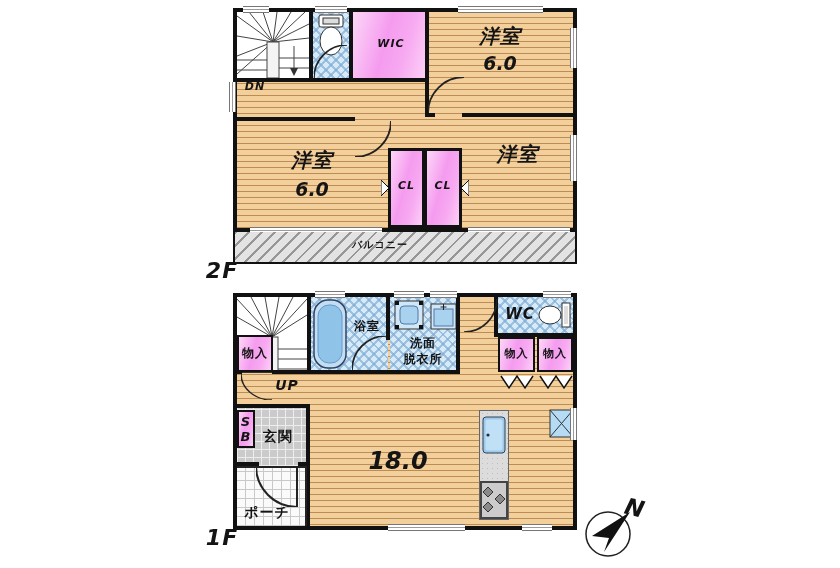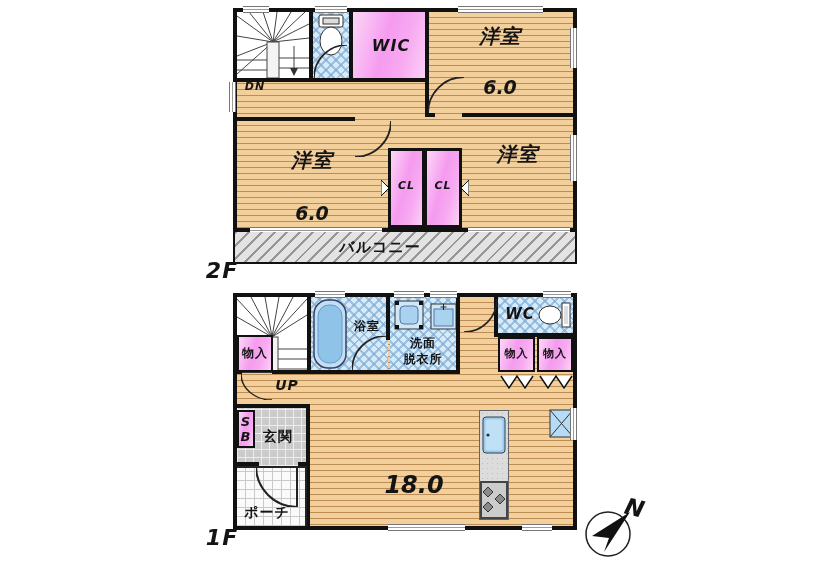--- a/index.html
+++ b/index.html
@@ -36,21 +36,21 @@
   
   .arc{position:absolute;overflow:visible;}
   .arc svg,.icon svg{display:block;width:100%;height:100%;}
   .arc-tl{}
   .arc-tr{transform:scaleX(-1);}
   .arc-br{transform:scale(-1,-1);}
   .icon{position:absolute;}
   
   .lbl{position:absolute;color:#141414;font-weight:bold;font-style:italic;text-align:center;
        white-space:nowrap;line-height:1;letter-spacing:1px;}
-  .num{letter-spacing:0;margin-top:24px;}
+  .num{letter-spacing:0;}
 </style>
 </head>
 <body>
 
 <div class="canvas">
 
   <div class="wood" style="left:237px;top:12px;width:336px;height:216px;"></div>
 
   <div class="stairs" style="left:237px;top:12px;width:72px;height:66px;">
     <svg viewBox="0 0 72 66">
@@ -131,29 +131,29 @@
   <div class="win-h" style="left:458px;top:6px;width:85px;height:7px;"></div>
   <div class="win-v" style="left:570px;top:28px;width:7px;height:40px;"></div>
   <div class="win-v" style="left:570px;top:135px;width:7px;height:46px;"></div>
   <div class="win-v" style="left:229px;top:82px;width:7px;height:30px;"></div>
   <div class="win-h" style="left:250px;top:227px;width:132px;height:8px;"></div>
   <div class="win-h" style="left:468px;top:227px;width:102px;height:8px;"></div>
 
   <div class="hatch" style="left:233px;top:232px;width:344px;height:32px;"></div>
 
   <div class="lbl" style="left:240px;top:81px;width:30px;font-size:11px;">DN</div>
-  <div class="lbl" style="left:353px;top:38px;width:76px;font-size:16px;">WIC</div>
+  <div class="lbl" style="left:353px;top:38px;width:76px;font-size:11px;">WIC</div>
   <div class="lbl" style="left:445px;top:26px;width:110px;font-size:20px;">洋室</div>
   <div class="lbl num" style="left:445px;top:54px;width:110px;font-size:19px;">6.0</div>
   <div class="lbl" style="left:257px;top:150px;width:110px;font-size:20px;">洋室</div>
   <div class="lbl num" style="left:257px;top:180px;width:110px;font-size:19px;">6.0</div>
   <div class="lbl" style="left:462px;top:144px;width:111px;font-size:20px;">洋室</div>
   <div class="lbl" style="left:388px;top:180px;width:37px;font-size:11px;">CL</div>
   <div class="lbl" style="left:424px;top:180px;width:38px;font-size:11px;">CL</div>
-  <div class="lbl" style="left:233px;top:240px;width:294px;font-size:15px;font-style:normal;">バルコニー</div>
+  <div class="lbl" style="left:233px;top:240px;width:294px;font-size:10px;font-style:normal;">バルコニー</div>
   <div class="lbl" style="left:200px;top:260px;width:44px;font-size:22px;">2F</div>
 
   <div class="wood" style="left:237px;top:297px;width:336px;height:229px;"></div>
 
   <div class="stairs" style="left:237px;top:297px;width:70px;height:75px;">
     <svg viewBox="0 0 70 75">
       <g stroke="#444" stroke-width="1" fill="none">
         <line x1="35" y1="40" x2="0" y2="58"></line>
           <line x1="35" y1="40" x2="0" y2="40"></line>
         <line x1="35" y1="40" x2="0" y2="20"></line>
@@ -300,21 +300,21 @@
   <div class="lbl" style="left:340px;top:320px;width:54px;font-size:12px;font-style:normal;">浴室</div>
   <div class="lbl" style="left:390px;top:337px;width:66px;font-size:12px;font-style:normal;">洗面</div>
   <div class="lbl" style="left:390px;top:353px;width:66px;font-size:12px;font-style:normal;">脱衣所</div>
   <div class="lbl" style="left:502px;top:307px;width:36px;font-size:15px;">WC</div>
   <div class="lbl" style="left:498px;top:348px;width:37px;font-size:11px;font-style:normal;">物入</div>
   <div class="lbl" style="left:537px;top:348px;width:36px;font-size:11px;font-style:normal;">物入</div>
   <div class="lbl" style="left:272px;top:378px;width:30px;font-size:14px;">UP</div>
   <div class="lbl" style="left:238px;top:415px;width:16px;font-size:13px;">S</div>
   <div class="lbl" style="left:238px;top:430px;width:16px;font-size:13px;">B</div>
   <div class="lbl" style="left:250px;top:429px;width:56px;font-size:14px;font-style:normal;">玄関</div>
-  <div class="lbl num" style="left:359px;top:449px;width:110px;font-size:24px;">18.0</div>
+  <div class="lbl num" style="left:343px;top:449px;width:110px;font-size:24px;">18.0</div>
   <div class="lbl" style="left:238px;top:505px;width:58px;font-size:14px;font-style:normal;">ポーチ</div>
   <div class="lbl" style="left:200px;top:527px;width:44px;font-size:22px;">1F</div>
 
   <div class="icon" style="left:578px;top:498px;width:64px;height:64px;">
     <svg viewBox="0 0 64 64">
       <circle cx="30" cy="36" r="22" fill="none" stroke="#222" stroke-width="1.5"></circle>
       <polygon points="52,14 14,38 31,40 26,54" fill="#111"></polygon>
     </svg>
   </div>
   <div class="lbl" style="left:622px;top:497px;width:26px;font-size:23px;transform:rotate(14deg);">N</div>

